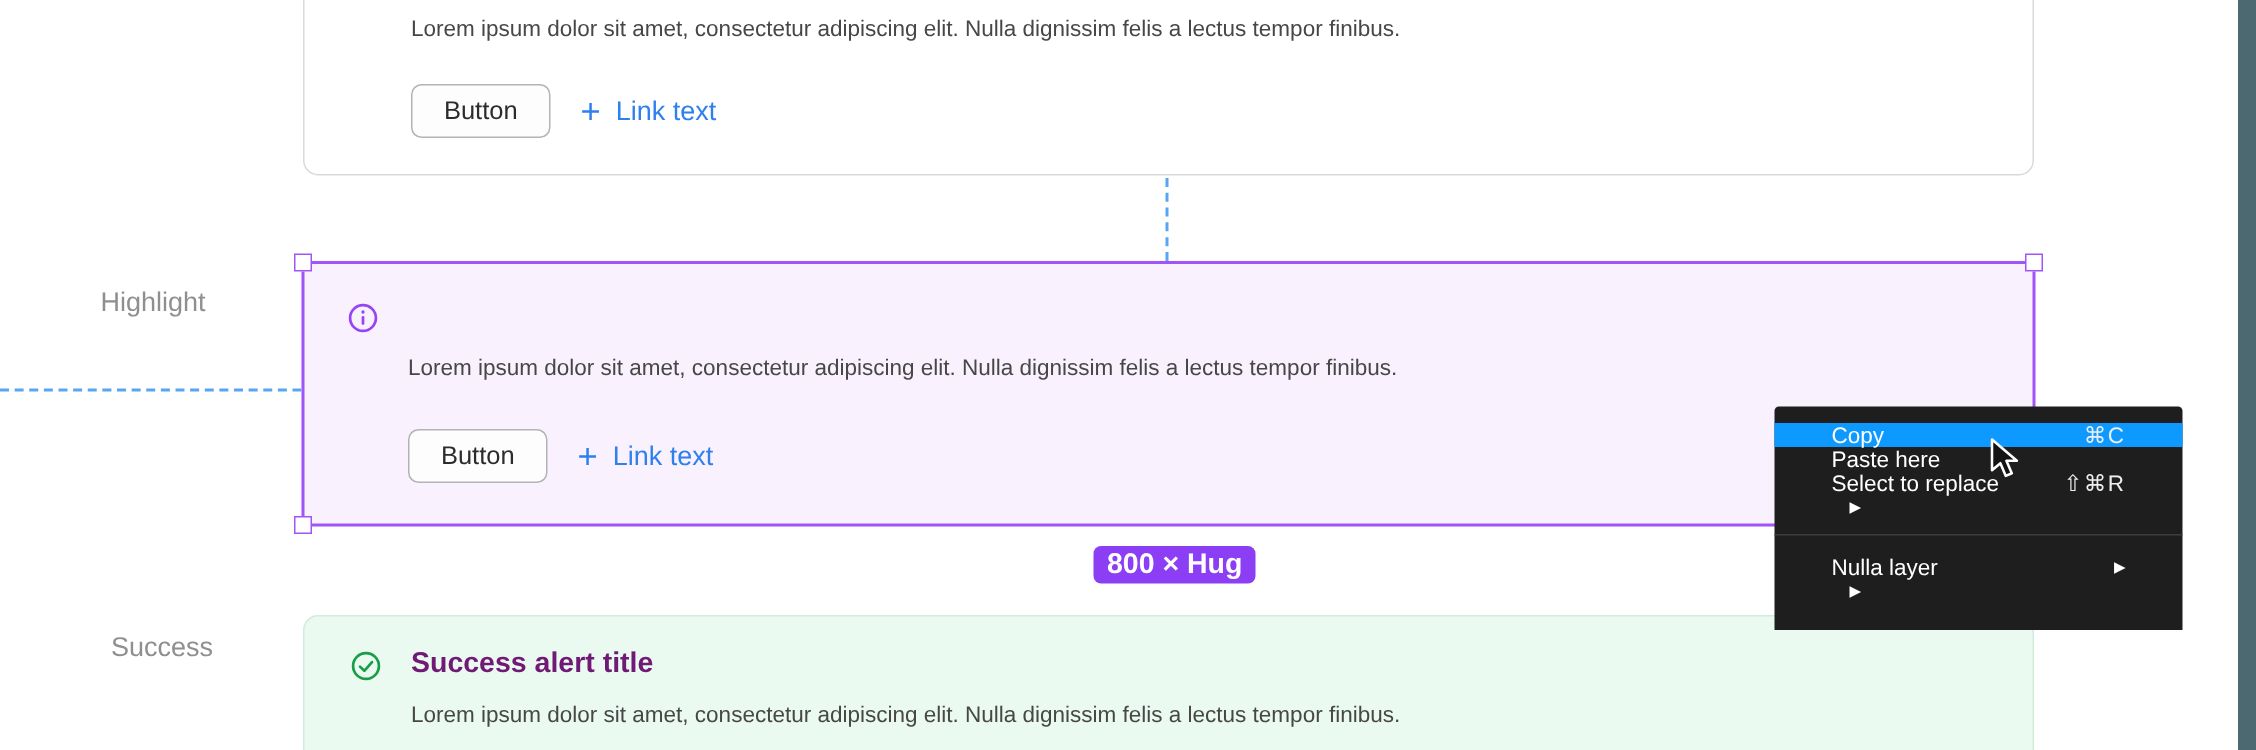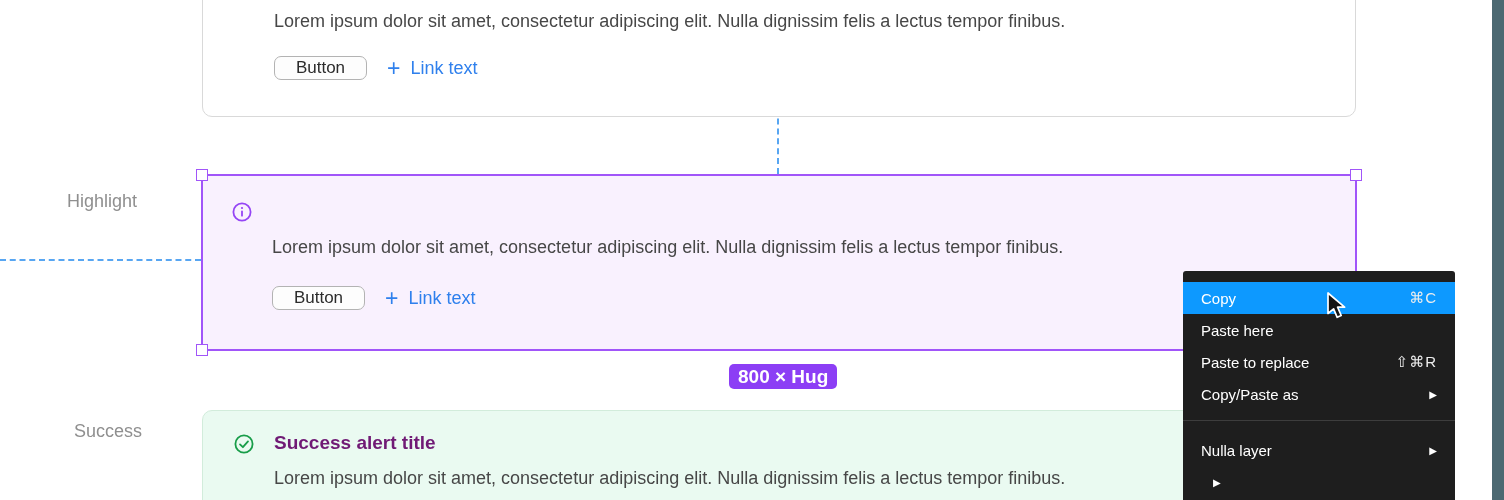--- a/index.html
+++ b/index.html
@@ -28,30 +28,30 @@
                    border:1px solid #d2ecdb; border-radius:10px; }
 
   .alert-icon { position:absolute; width:20px; height:20px; }
   .alert-highlight .alert-icon { left:29px; top:26px; }
   .alert-success  .alert-icon { left:31px; top:23px; }
 
   .alert-title { position:absolute; font-size:19px; font-weight:700; }
   .alert-highlight .alert-title { left:69px; top:24px; color:#9545f5; }
   .alert-success  .alert-title { left:71px; top:21px; color:#701a75; }
 
-  .alert-body { position:absolute; font-size:18px; color:#474747; white-space:nowrap; }
+  .alert-body { position:absolute; font-size:15px; color:#474747; white-space:nowrap; }
   .alert-neutral  .alert-body { left:71px; top:68px; }
   .alert-highlight .alert-body { left:69px; top:61px; }
   .alert-success  .alert-body { left:71px; top:57px; }
 
   .alert-actions { position:absolute; display:flex; align-items:center; gap:20px; }
   .alert-neutral  .alert-actions { left:71px; top:113px; }
   .alert-highlight .alert-actions { left:69px; top:110px; }
 
-  .btn { width:93px; height:24px; display:flex; align-items:center; justify-content:center;
+  .btn { width:93px; height:36px; display:flex; align-items:center; justify-content:center;
          background:#fdfdfd; border:1px solid #b3b3b3; border-radius:7px;
          font-size:17px; color:#2c2c2c; cursor:default; }
   .link { display:flex; align-items:center; color:#2f80ed; font-size:18px; font-weight:500; }
   .link .plus { font-size:23px; font-weight:400; margin-right:10px; line-height:18px; }
 
   
   .handle { position:absolute; width:12px; height:12px; background:#ffffff;
             border:1.5px solid #a155f9; z-index:3; }
   .handle.tl { left:196px; top:169px; }
   .handle.tr { left:1350px; top:169px; }
@@ -63,21 +63,21 @@
                 background:#8c3ef5; color:#ffffff; font-size:19px; font-weight:700;
                 border-radius:5px; padding:0 9px; display:flex; align-items:center; }
 
   
   .panel-strip { position:absolute; left:1492px; top:0; width:12px; height:500px;
                  background:#4c6972; z-index:5; }
 
   
   .context-menu { position:absolute; left:1183px; top:271px; width:272px; z-index:10;
                   background:#1e1e1e; border-radius:3px 3px 0 0; padding:11px 0 18px; }
-  .menu-item { height:32px; display:flex; align-items:center; padding:0 18px;
+  .menu-item { height:16px; display:flex; align-items:center; padding:0 38px;
                color:#ffffff; font-size:15px; cursor:default; }
   .menu-item.highlighted { background:#0d99ff; }
   .menu-label { flex:1; }
   .menu-shortcut { color:#eeeeee; margin-left:12px; letter-spacing:1px; }
   .menu-arrow { color:#ffffff; font-size:10px; margin-left:12px; }
   .menu-sep { border-top:1px solid #3d3d3d; margin:10px 0 13px; }
 
   
   .cursor { position:absolute; left:1326px; top:292px; z-index:11; }
 </style>
@@ -147,25 +147,24 @@
 
   <div class="context-menu">
       <div class="menu-item highlighted">
         <span class="menu-label">Copy</span>
         <span class="menu-shortcut">⌘C</span>
       </div>
       <div class="menu-item">
         <span class="menu-label">Paste here</span>
       </div>
       <div class="menu-item">
-        <span class="menu-label">Paste to replace</span>
+        <span class="menu-label">Select to replace</span>
         <span class="menu-shortcut">⇧⌘R</span>
       </div>
       <div class="menu-item">
-        <span class="menu-label">Copy/Paste as</span>
         <span class="menu-arrow">▶</span>
       </div>
       <div class="menu-sep"></div>
       <div class="menu-item">
         <span class="menu-label">Nulla layer</span>
         <span class="menu-arrow">▶</span>
       </div>
       <div class="menu-item">
         <span class="menu-arrow">▶</span>
       </div>

